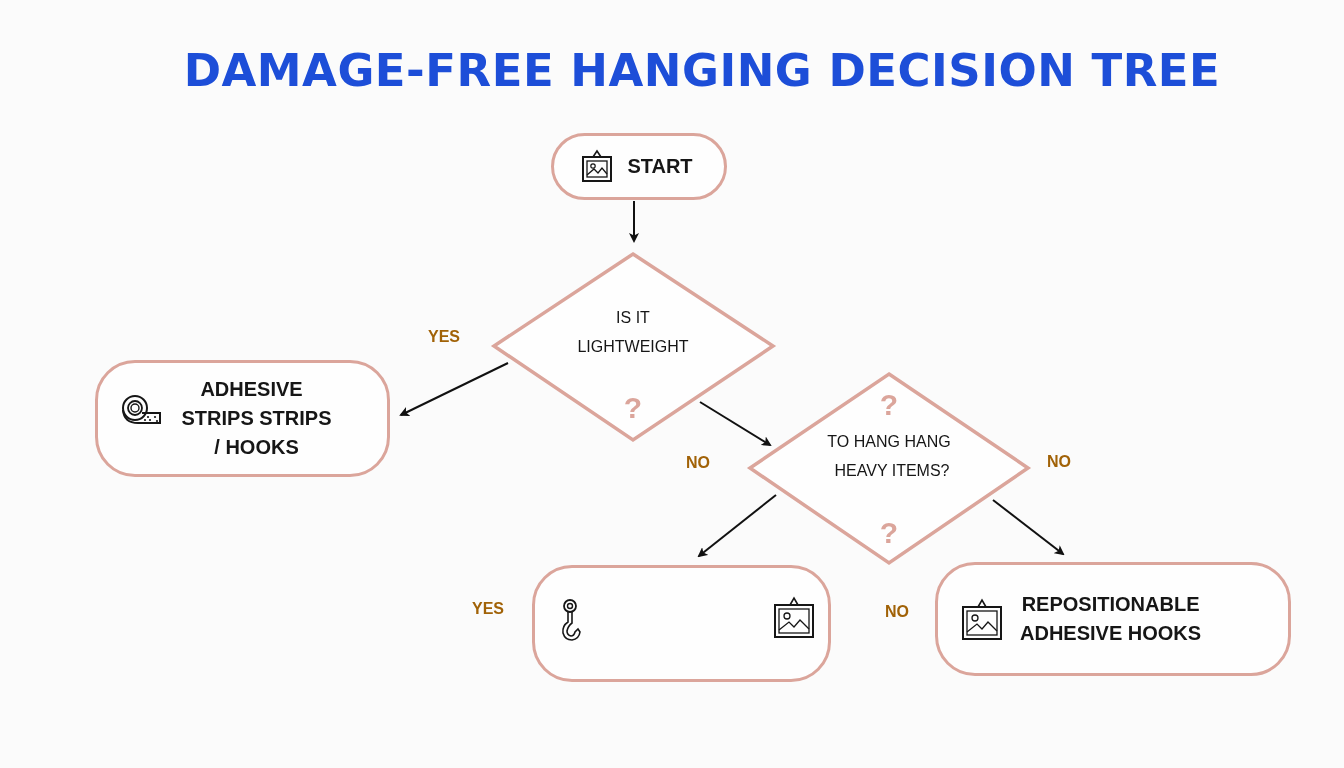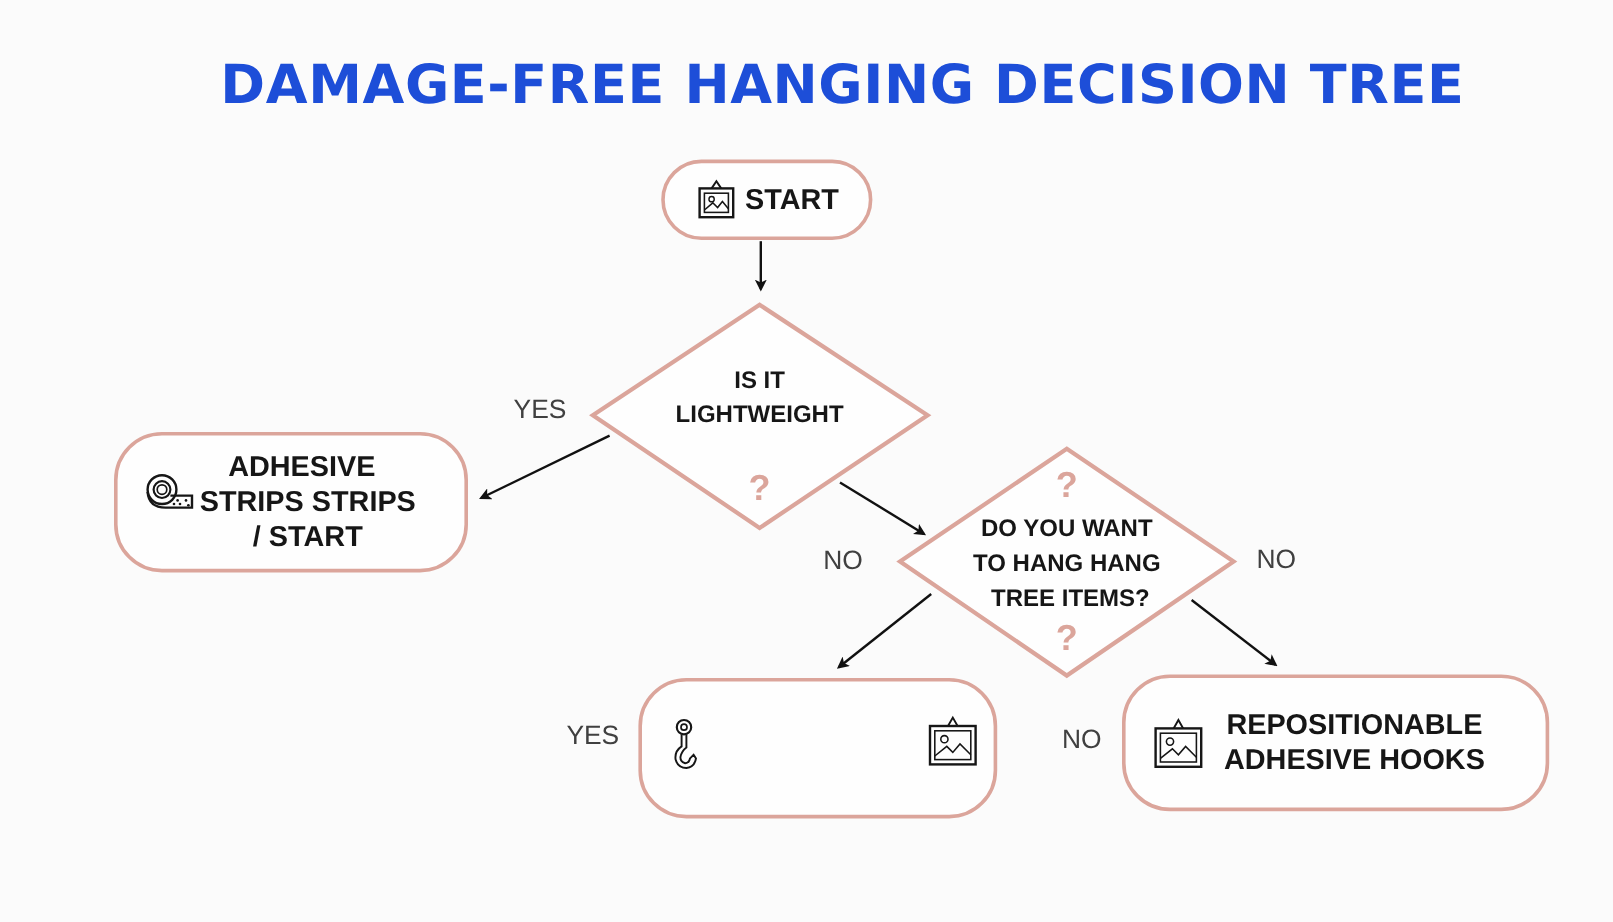--- a/index.html
+++ b/index.html
@@ -14,30 +14,30 @@
     font-family:"DejaVu Sans", "Liberation Sans", sans-serif;
     font-weight:bold; font-size:45px; letter-spacing:0.5px;
     color:#1d4ed8;
     padding-left:30px;
   }
   svg.canvas { position:absolute; left:0; top:0; }
   .pill {
     position:absolute; box-sizing:border-box;
     border:3.5px solid #dba59b; background:#fefefe;
     display:flex; align-items:center; justify-content:center;
-    color:#161616; font-weight:bold; font-size:24px; text-align:center;
+    color:#161616; font-weight:bold; font-size:20px; text-align:center;
     line-height:29px;
   }
   .node-text { display:block; }
   .dlabel {
-    position:absolute; color:#161616; font-weight:bold; font-size:20px;
+    position:absolute; color:#161616; font-weight:normal; font-size:16px;
     text-align:center; line-height:29px; white-space:nowrap;
   }
   .branch {
-    position:absolute; font-weight:normal; font-size:22px; color:#404040;
+    position:absolute; font-weight:bold; font-size:16px; color:#a16207;
   }
   .qmark {
     position:absolute; font-weight:bold; font-size:30px; color:#dba59b;
     text-align:center; width:30px;
   }
   .icon { position:absolute; }
 </style>
 </head>
 <body>
 
@@ -92,31 +92,30 @@
     <path d="M3,17 Q4,30 18,30 L40,30 L40,20 L22,20" fill="none" stroke="#161616" stroke-width="2"></path>
     <circle cx="25" cy="27" r="1.1" fill="#161616"></circle>
       <circle cx="30" cy="27" r="1.1" fill="#161616"></circle>
     <circle cx="35" cy="24" r="1.1" fill="#161616"></circle>
       <circle cx="28" cy="24" r="1.1" fill="#161616"></circle>
     <circle cx="37" cy="28" r="1.1" fill="#161616"></circle>
   </svg>
   <div style="margin-left:28px;">
     <span class="node-text" style="margin-left:-10px;">ADHESIVE</span>
     <span class="node-text">STRIPS STRIPS</span>
-    <span class="node-text">/ START</span>
+    <span class="node-text">/ HOOKS</span>
   </div>
 </div>
 
 <div class="branch" style="left:686px; top:454px;">NO</div>
 
 <div class="qmark" style="left:874px; top:388px;">?</div>
 <div class="dlabel" style="left:789px; top:427px; width:200px;">
-  <span class="node-text">DO YOU WANT</span>
   <span class="node-text">TO HANG HANG</span>
-  <span class="node-text" style="margin-left:6px;">TREE ITEMS?</span>
+  <span class="node-text" style="margin-left:6px;">HEAVY ITEMS?</span>
 </div>
 <div class="qmark" style="left:874px; top:516px;">?</div>
 
 <div class="branch" style="left:1047px; top:453px;">NO</div>
 
 <div class="branch" style="left:472px; top:600px;">YES</div>
 
 <div class="pill" style="left:532px; top:565px; width:299px; height:117px; border-radius:40px;">
   <svg class="icon" style="left:24px; top:30px;" width="26" height="46" viewBox="0 0 26 46">
     <circle cx="11" cy="8" r="6" fill="none" stroke="#161616" stroke-width="1.8"></circle>

